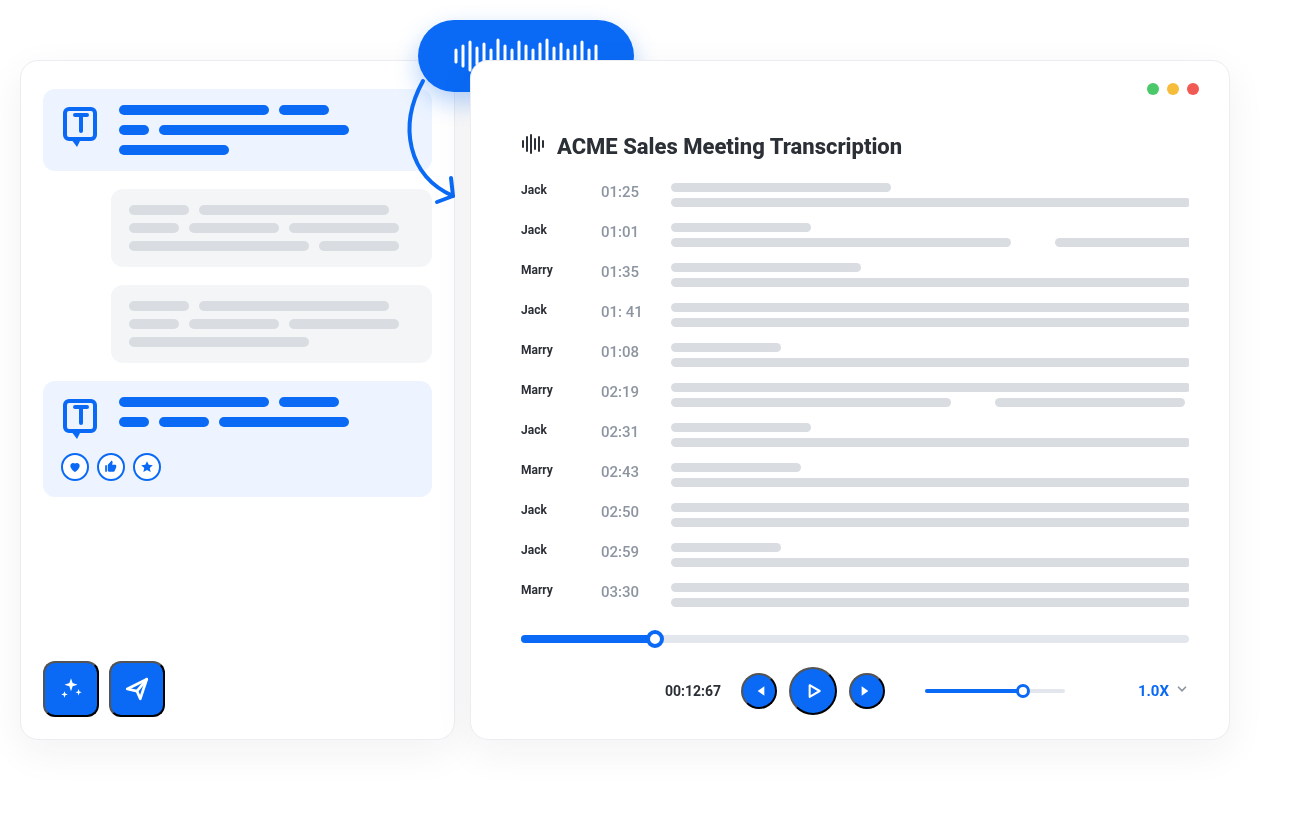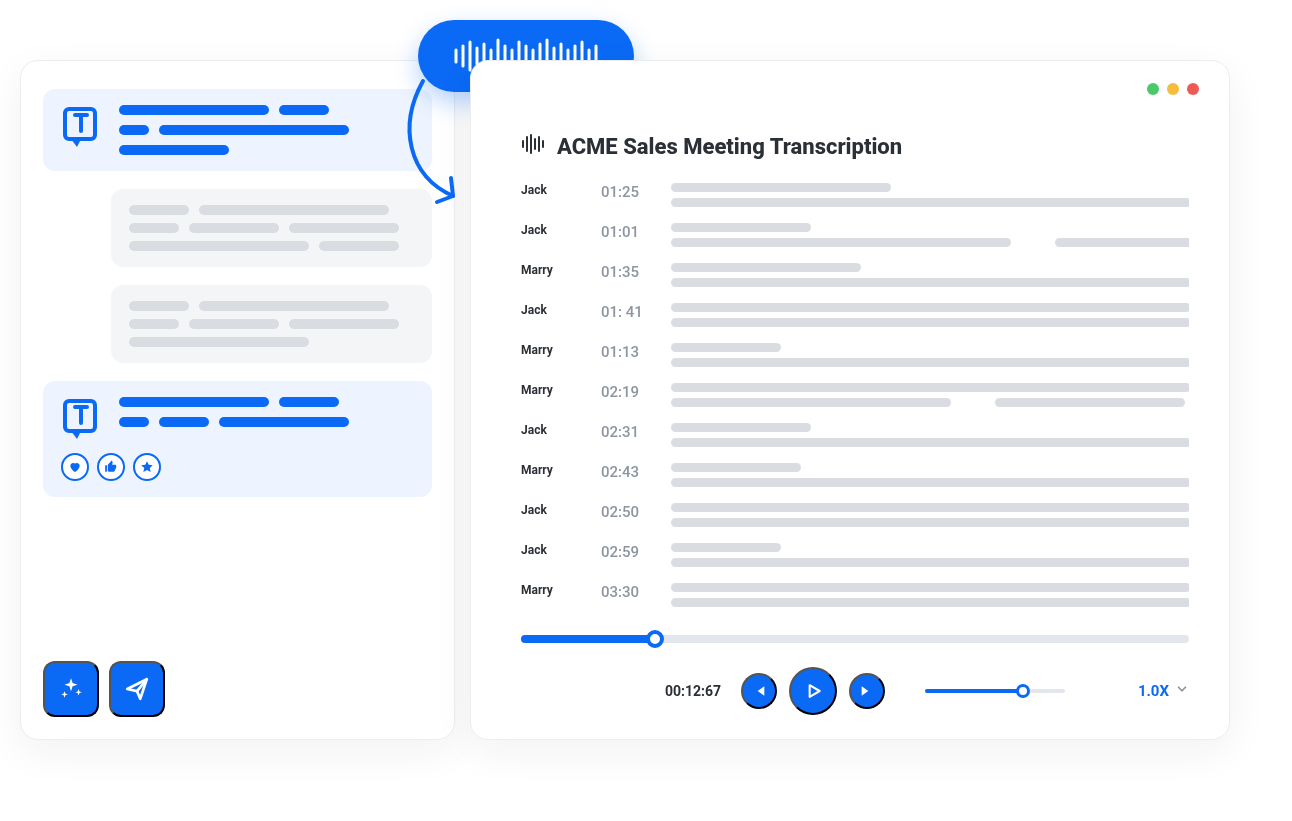--- a/index.html
+++ b/index.html
@@ -311,21 +311,21 @@
             <div class="tline-row">
               <div class="tbar" style="width: 520px;"></div>
             </div>
             <div class="tline-row">
               <div class="tbar" style="width: 520px;"></div>
             </div>
           </div>
         </div>
         <div class="trans-row">
           <div class="speaker">Marry</div>
-          <div class="time">01:13</div>
+          <div class="time">01:08</div>
           <div class="tcontent">
             <div class="tline-row">
               <div class="tbar" style="width: 110px;"></div>
             </div>
             <div class="tline-row">
               <div class="tbar" style="width: 520px;"></div>
             </div>
           </div>
         </div>
         <div class="trans-row">

